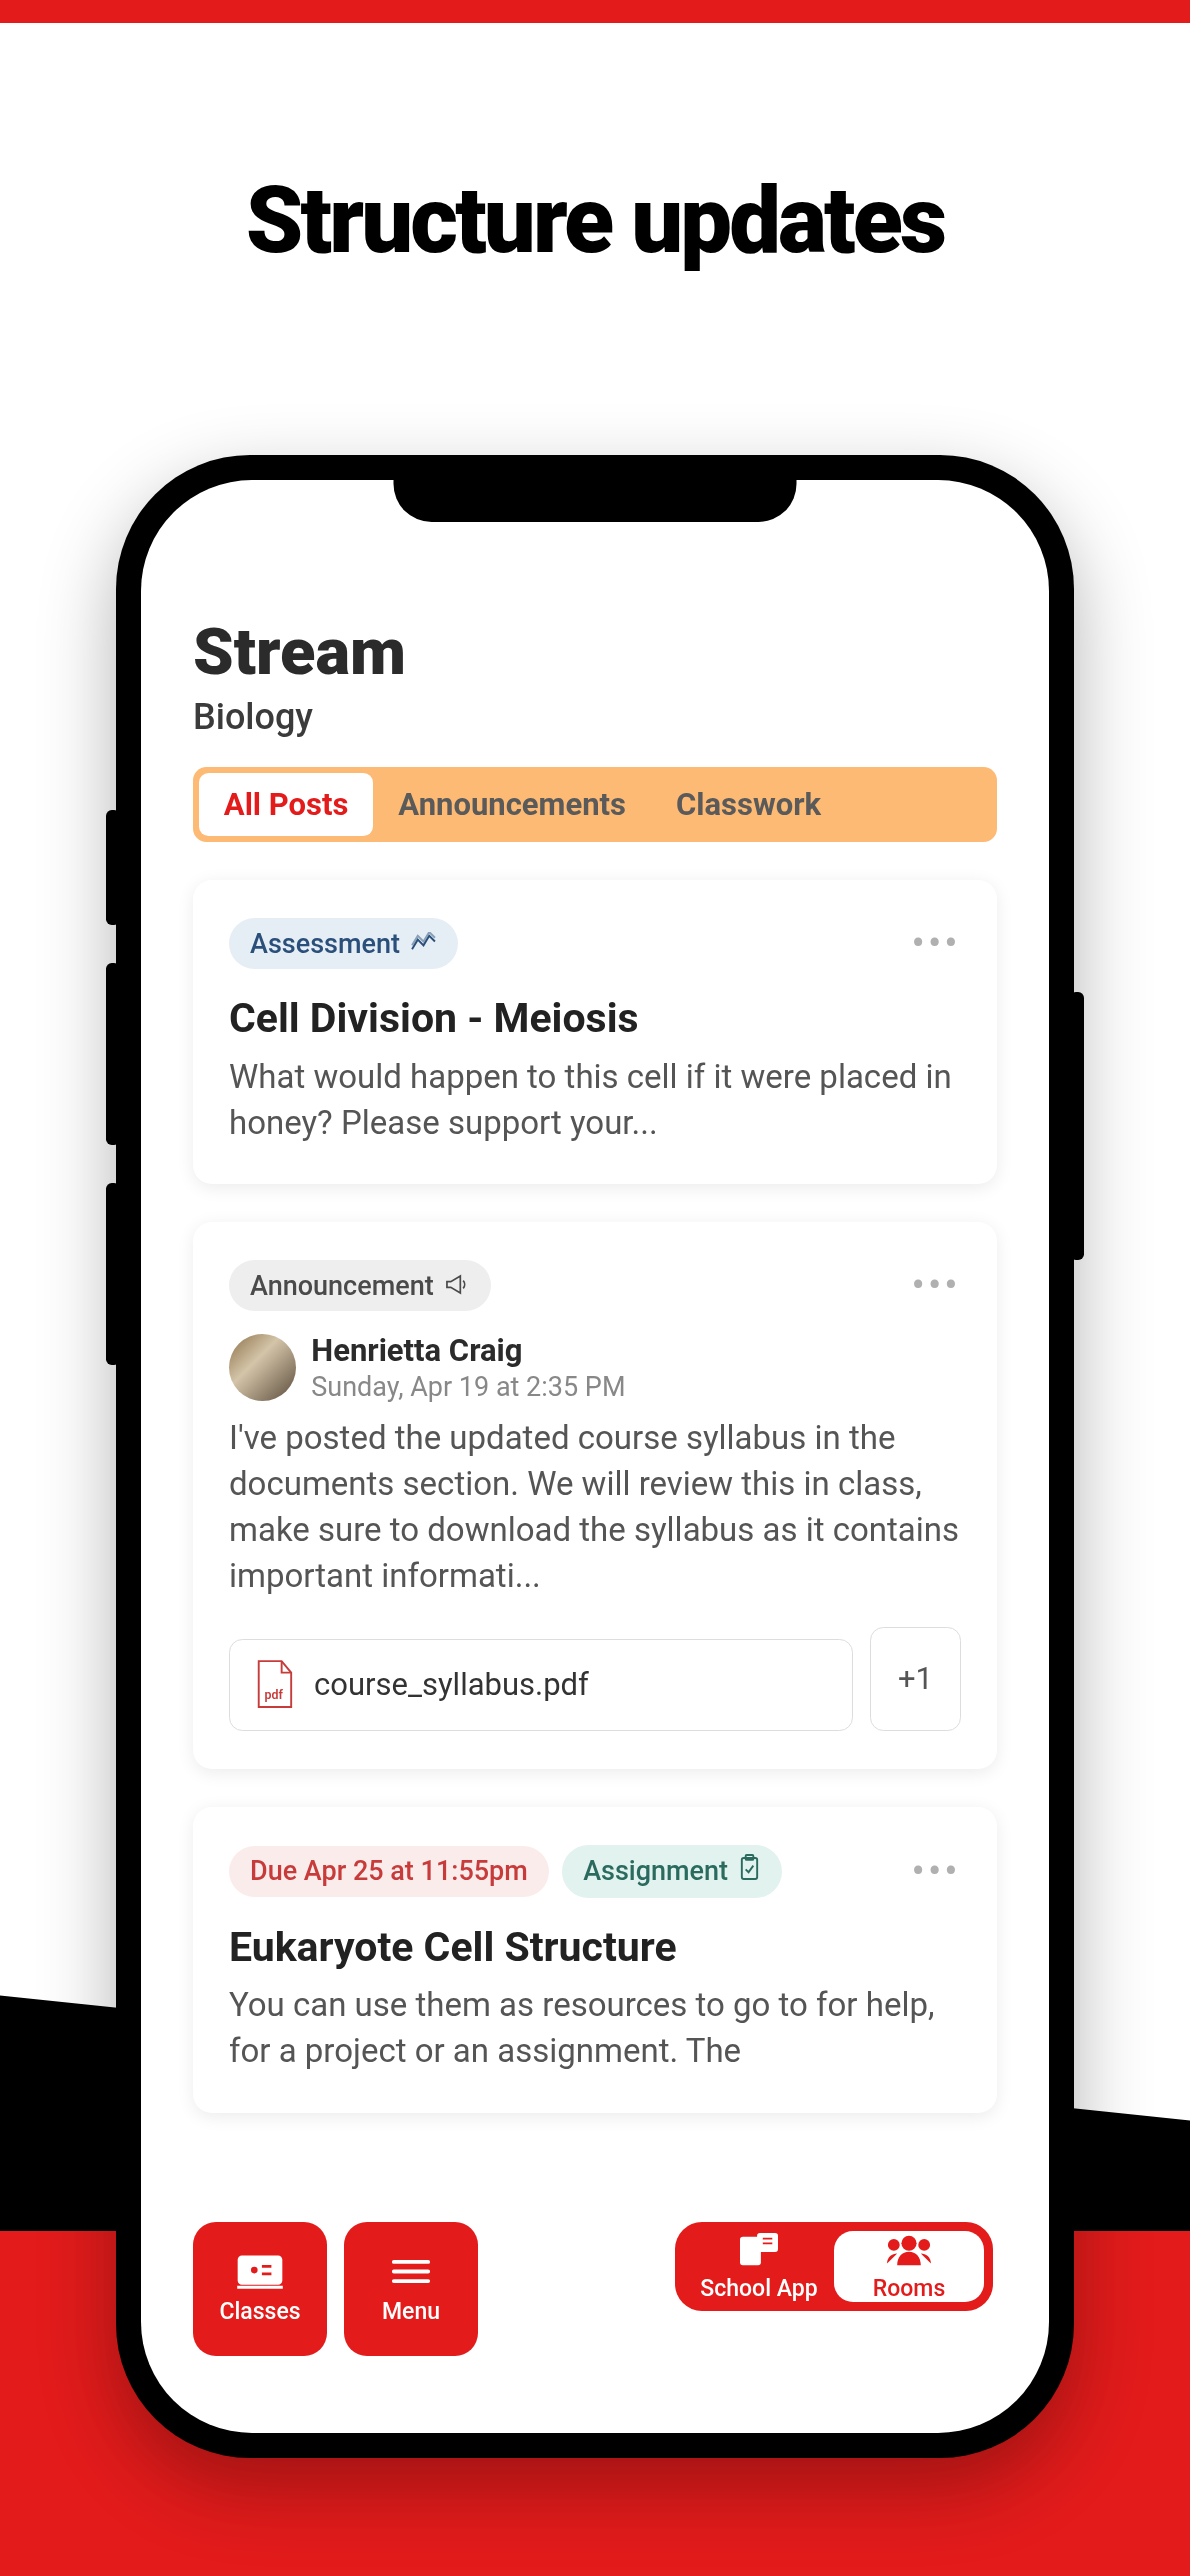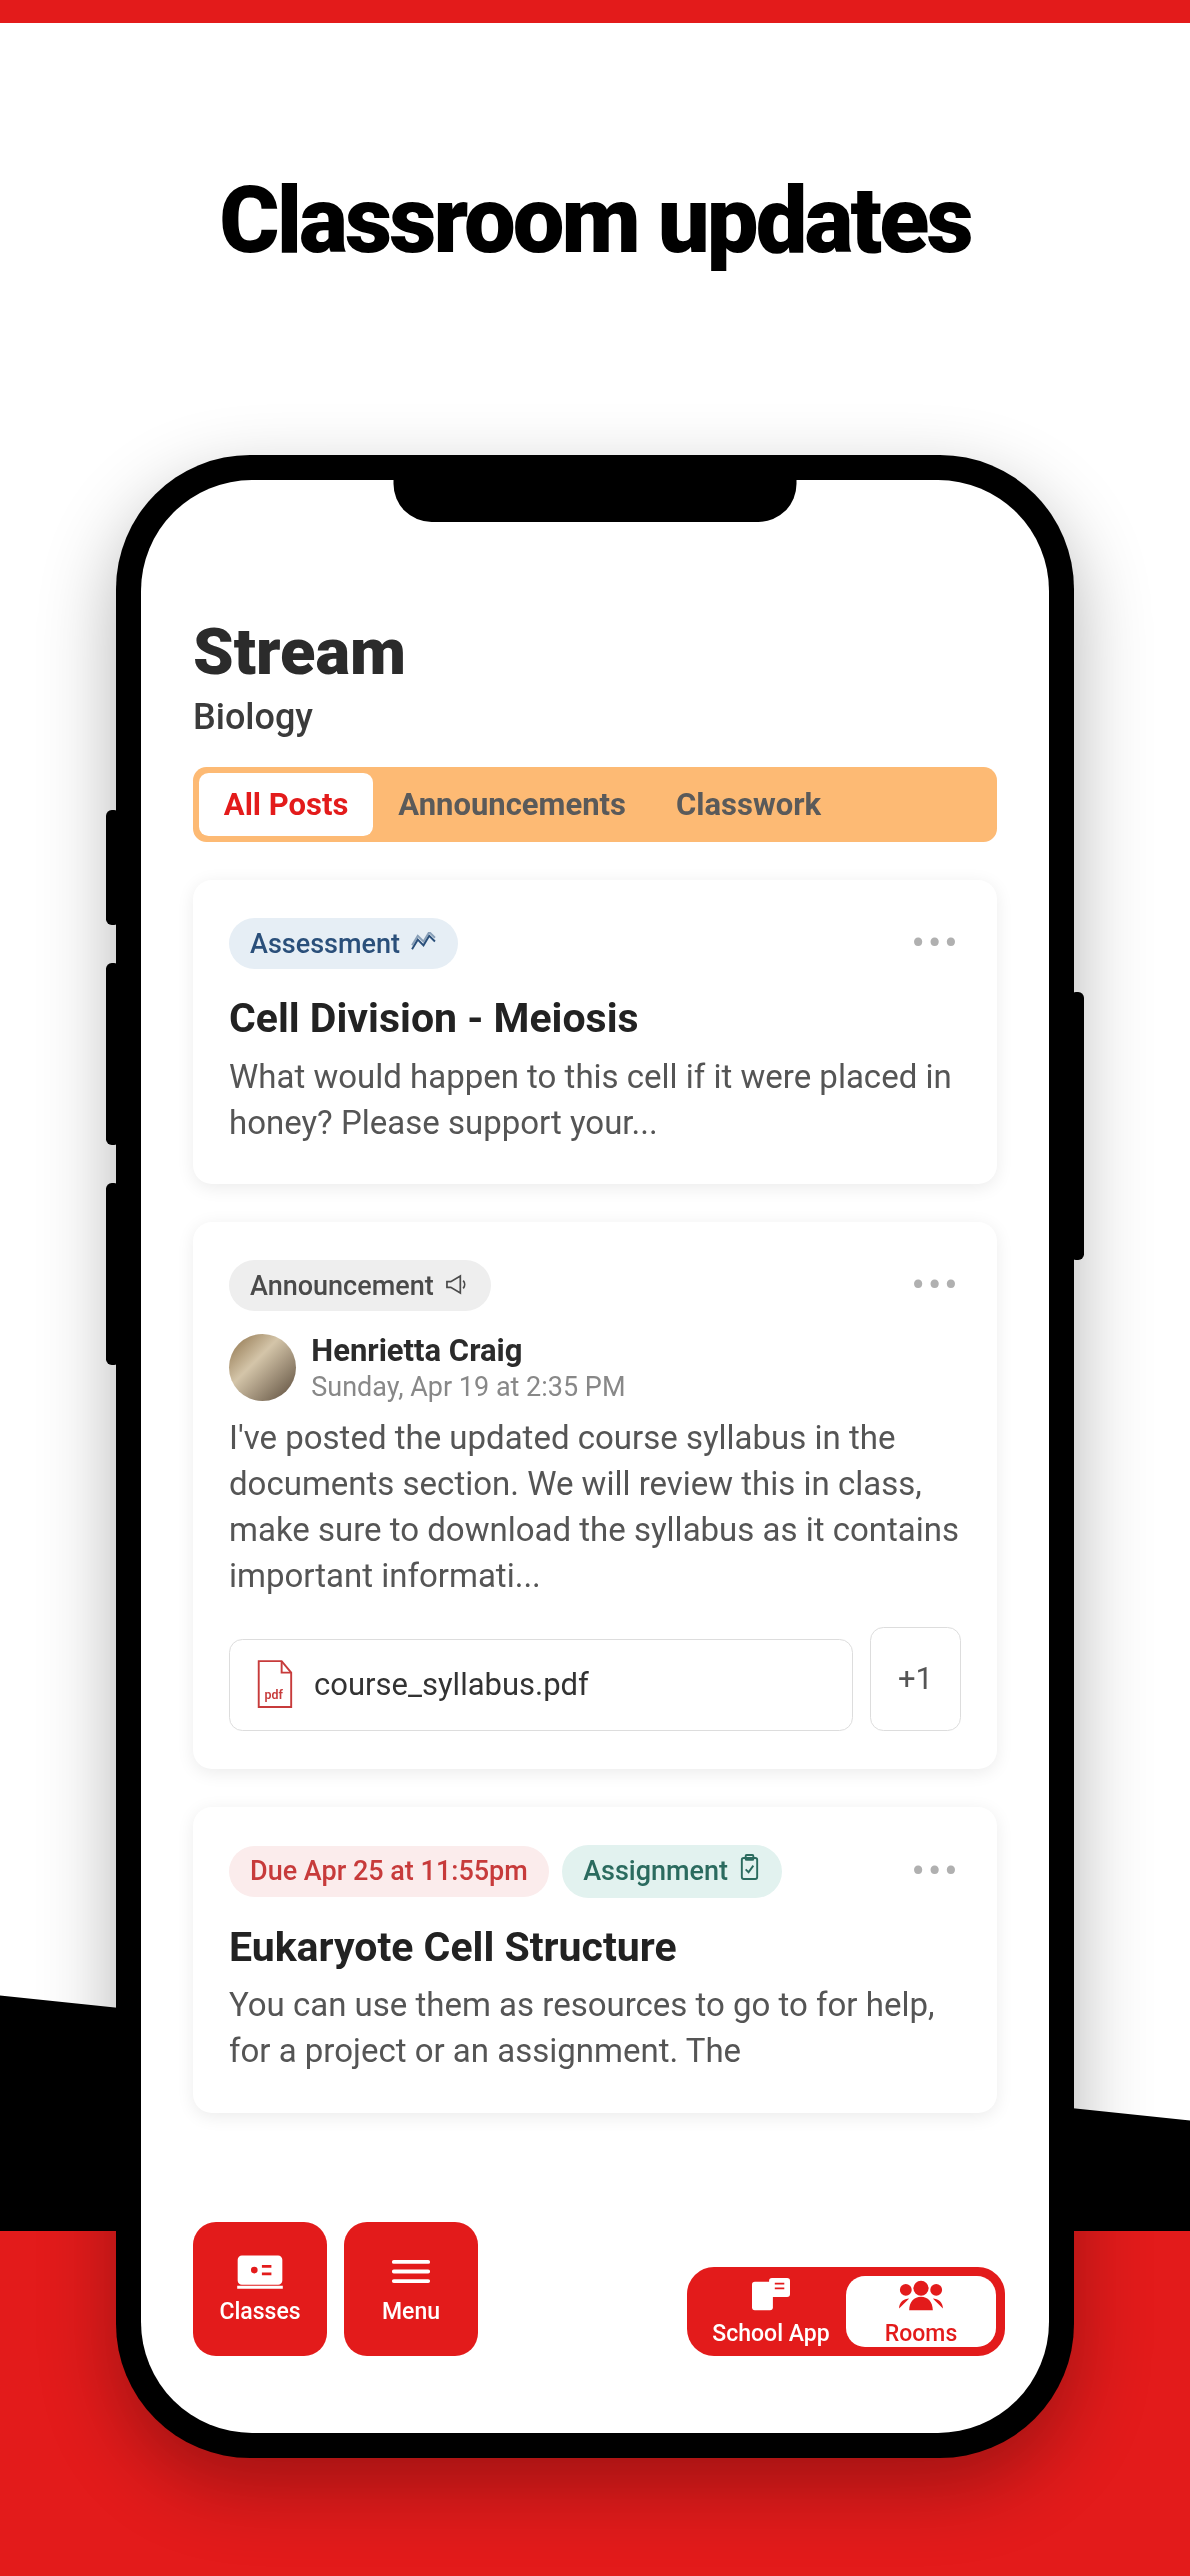--- a/index.html
+++ b/index.html
@@ -219,24 +219,24 @@
 }
 .pdf-icon {
   width: 42px;
   height: 52px;
   position: relative;
 }
 .bottom-nav {
   position: absolute;
   bottom: 77px;
   left: 52px;
-  right: 44px;
+  right: 56px;
   display: flex;
   justify-content: space-between;
-  align-items: flex-end;
+  align-items: flex-start;
   gap: 42px;
 }
 .nav-group-left { display: flex; gap: 17px; }
 .nav-btn {
   width: 134px;
   height: 134px;
   background: #e31b1b;
   border-radius: 23px;
   display: flex;
   flex-direction: column;
@@ -265,21 +265,21 @@
   color: #fff;
   cursor: pointer;
 }
 .nav-pill-seg.active { background: #fff; color: #e31b1b; }
 .nav-icon { width: 54px; height: 38px; display: flex; align-items: center; justify-content: center; }
 </style>
 </head>
 <body>
 
 <div class="top-bar"></div>
-<h1 class="hero-title">Classroom updates</h1>
+<h1 class="hero-title">Structure updates</h1>
 
 <div class="bg-shapes">
   <div class="shape-black"></div>
   <div class="shape-red"></div>
 </div>
 
 <div class="phone">
   <div class="side-btn left1"></div>
   <div class="side-btn left2"></div>
   <div class="side-btn left3"></div>

